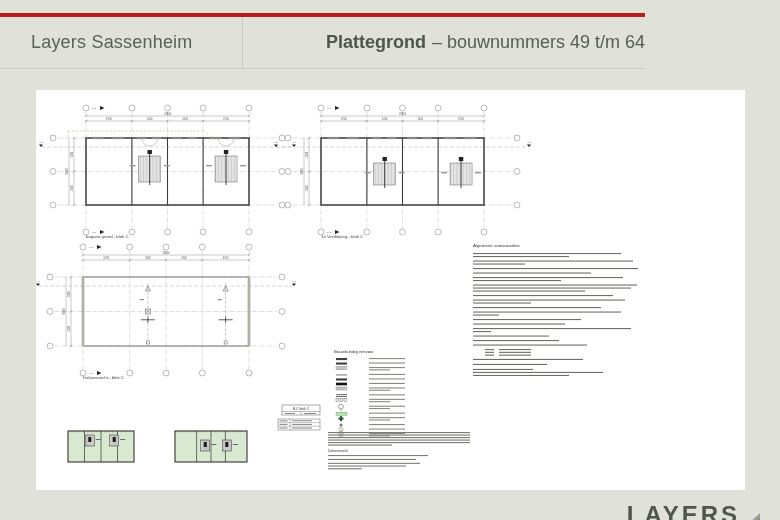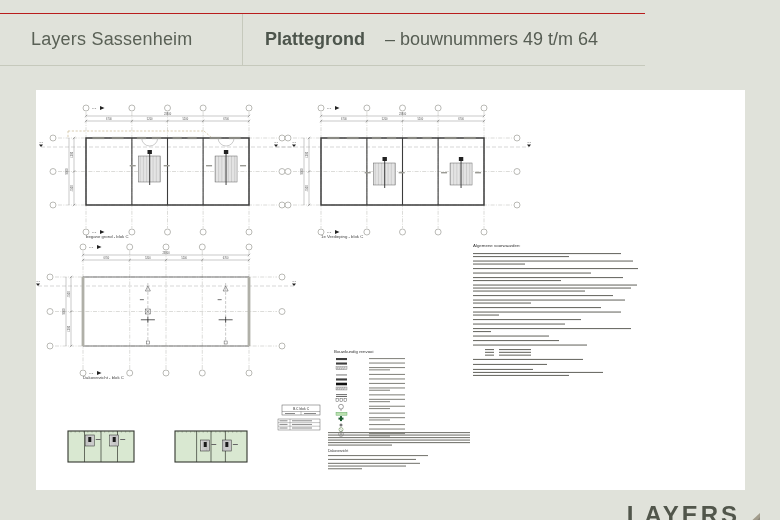--- a/index.html
+++ b/index.html
@@ -1,24 +1,24 @@
 <!DOCTYPE html>
 <html><head>
 <meta charset="utf-8">
 <style>
   html,body{margin:0;padding:0;width:780px;height:520px;overflow:hidden;
     background:#e0e2da;font-family:"Liberation Sans",sans-serif;}
   .stage{position:relative;width:780px;height:520px;}
   .header{position:absolute;left:0;top:13px;width:645px;height:51px;
-    border-top:1px solid #b91c1c;border-bottom:1px solid #c6c9bc;
-    display:flex;align-items:center;}
+    border-top:4px solid #b91c1c;border-bottom:1px solid #c6c9bc;
+    display:flex;align-items:center;justify-content:space-between;}
   .brand{width:243px;height:100%;display:flex;align-items:center;
     padding-left:31px;box-sizing:border-box;border-right:1px solid #c6c9bc;
     font-size:18px;color:#5a6156;letter-spacing:.2px;}
-  .title{padding-left:22px;font-size:18px;color:#565d53;display:flex;gap:20px;align-items:baseline;}
+  .title{padding-left:22px;font-size:18px;color:#565d53;display:flex;gap:6px;align-items:baseline;}
   .title b{color:#4d554c;font-weight:700;}
   .sheet{position:absolute;left:36px;top:90px;width:709px;height:400px;background:#ffffff;}
   .sheet svg{display:block;width:709px;height:400px;}
   .logo{position:absolute;right:20px;bottom:-7px;display:flex;align-items:flex-end;gap:7px;
     color:#51564b;font-size:24px;font-weight:600;letter-spacing:3px;line-height:1;}
   .logo .tri{width:13px;height:13px;margin-bottom:2px;}
   svg text{font-family:"Liberation Sans",sans-serif;}
 </style>
 </head>
 <body>

